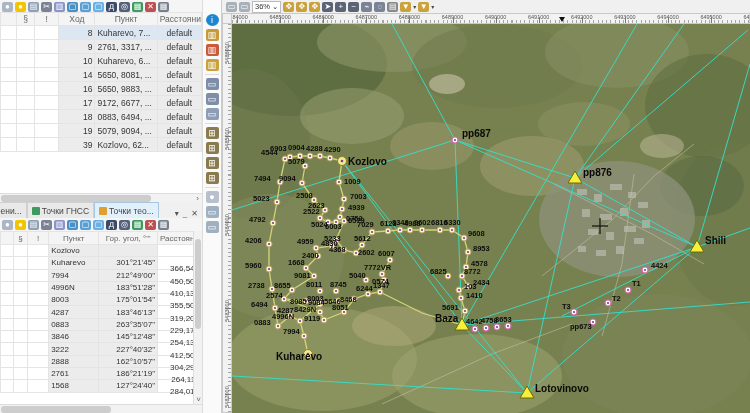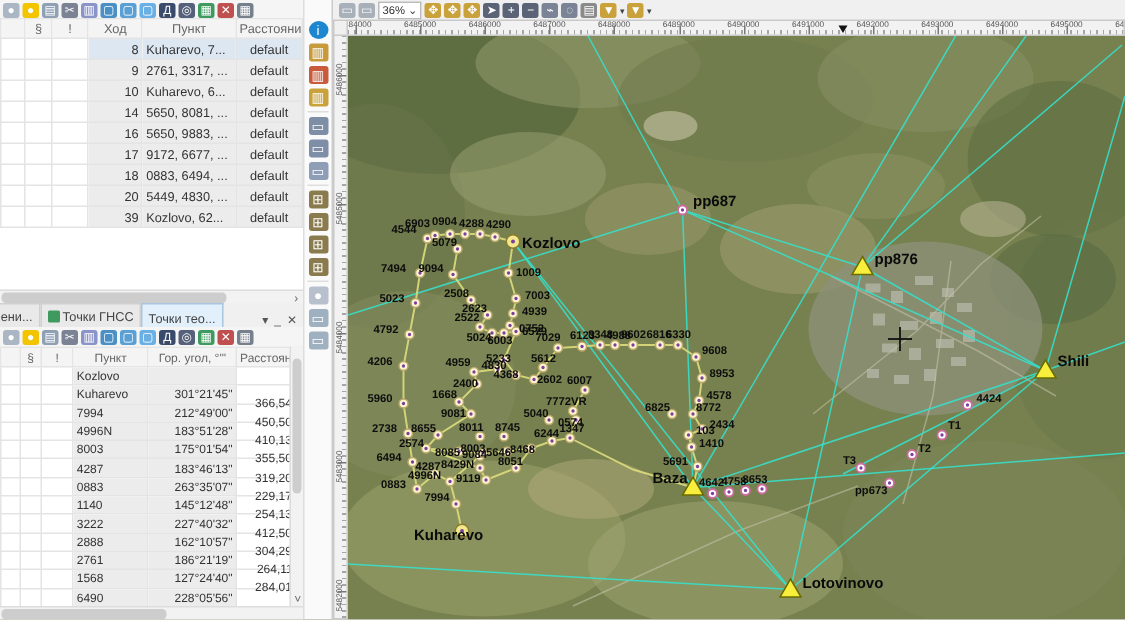--- a/index.html
+++ b/index.html
@@ -17,21 +17,21 @@
   .cgray{background:#ececec;}
   .sel{background:#dce7f2 !important;}
   #t-top-wrap{position:absolute;left:0;top:12px;width:202px;height:181px;overflow:hidden;background:#fff;}
   .hscroll{position:absolute;height:9px;background:#f2f2f2;border-top:1px solid #ddd;}
   .hthumb{position:absolute;top:1px;height:7px;background:#cdcdcd;border-radius:3px;}
   .sbtn{position:absolute;top:0;width:9px;height:9px;font-size:8px;color:#666;text-align:center;line-height:9px;background:#f2f2f2;}
   #hs-top{left:0;top:193px;width:202px;}
   
   #tabs{position:absolute;left:0;top:202px;width:202px;height:16px;background:#f0f0f0;border-bottom:1px solid #d8d8d8;display:flex;align-items:flex-end;font-size:8.5px;color:#444;}
   .tab{display:flex;align-items:center;gap:2px;padding:2px 4px;border:1px solid #d0d0d0;border-bottom:none;background:#e9e9e9;height:11px;white-space:nowrap;overflow:hidden;}
-  .tab.active{background:#e2f0fb;border-color:#a9c6e0;flex-direction:column;}
+  .tab.active{background:#e2f0fb;border-color:#a9c6e0;}
   .tabico{width:8px;height:8px;display:inline-block;border-radius:1px;}
   #tabctl{margin-left:auto;display:flex;gap:4px;padding:0 4px;color:#555;font-size:8px;}
   #tabctl span{cursor:default;}
   #tb-bot{position:absolute;left:0;top:218px;width:198px;}
   #t-bot-wrap{position:absolute;left:0;top:231px;width:202px;height:173px;overflow:hidden;background:#fff;}
   #t-bot td{height:11.3px;font-size:8px;}
   #t-bot th{height:12px;font-size:8px;}
   .dist{overflow:visible !important;}
   .dist span{position:relative;top:6px;display:block;text-align:right;}
   #vs-bot{position:absolute;right:0;top:231px;width:8px;height:173px;background:#f2f2f2;border-left:1px solid #ddd;}
@@ -158,22 +158,22 @@
               <td></td>
               <td></td>
               <td class="num cgray">18</td>
               <td class="cgray">0883, 6494, ...</td>
               <td class="cgray" style="text-align: center;">default</td>
             </tr>
             <tr>
               <td></td>
               <td></td>
               <td></td>
-              <td class="num cgray">20</td>
-              <td class="cgray">5449, 4830, ...</td>
+              <td class="num cgray">19</td>
+              <td class="cgray">5079, 9094, ...</td>
               <td class="cgray" style="text-align: center;">default</td>
             </tr>
             <tr>
               <td></td>
               <td></td>
               <td></td>
               <td class="num cgray">39</td>
               <td class="cgray">Kozlovo, 62...</td>
               <td class="cgray" style="text-align: center;">default</td>
             </tr>
@@ -308,21 +308,21 @@
               <td class="cgray">0883</td>
               <td class="num cgray">263°35'07"</td>
               <td class="dist">
                 <span>229,173</span>
               </td>
             </tr>
             <tr>
               <td></td>
               <td></td>
               <td></td>
-              <td class="cgray">1140</td>
+              <td class="cgray">3846</td>
               <td class="num cgray">145°12'48"</td>
               <td class="dist">
                 <span>254,134</span>
               </td>
             </tr>
             <tr>
               <td></td>
               <td></td>
               <td></td>
               <td class="cgray">3222</td>
@@ -352,30 +352,20 @@
               </td>
             </tr>
             <tr>
               <td></td>
               <td></td>
               <td></td>
               <td class="cgray">1568</td>
               <td class="num cgray">127°24'40"</td>
               <td class="dist">
                 <span>284,013</span>
-              </td>
-            </tr>
-            <tr>
-              <td></td>
-              <td></td>
-              <td></td>
-              <td class="cgray">6490</td>
-              <td class="num cgray">228°05'56"</td>
-              <td class="dist">
-                <span></span>
               </td>
             </tr>
           </tbody>
       </table>
     </div>
     <div id="vs-bot">
       <div class="vthumb"></div>
       <div class="sbtn" style="bottom:0;top:auto;">˅</div>
     </div>
     <div class="hscroll" id="hs-bot">

